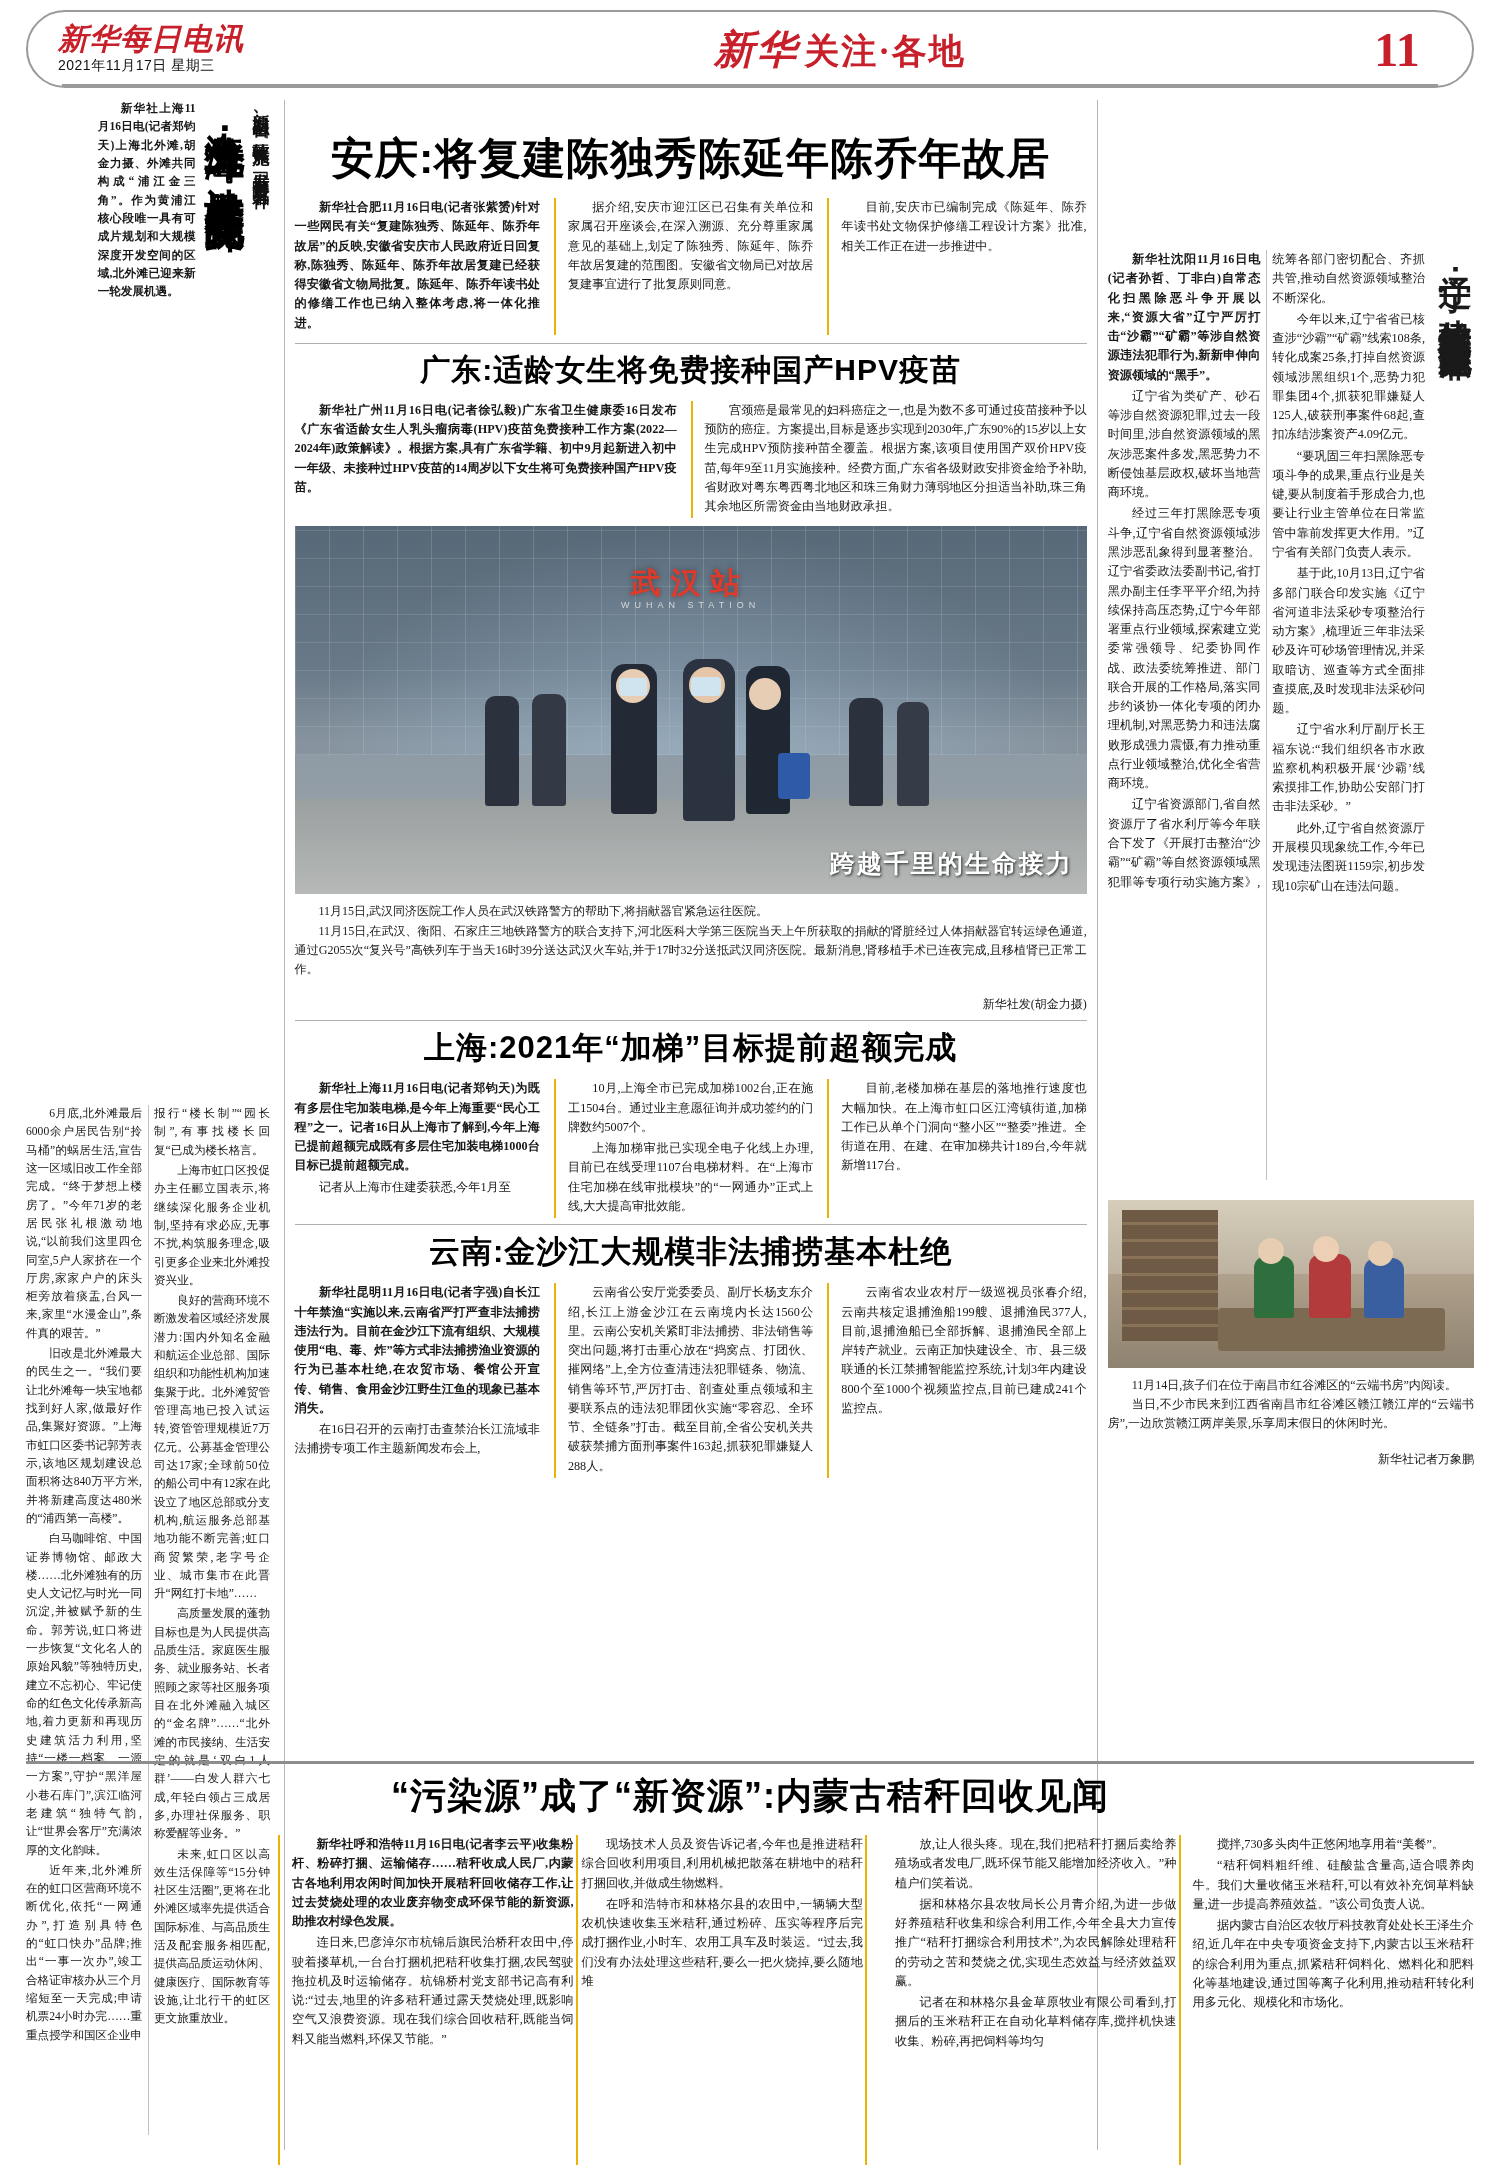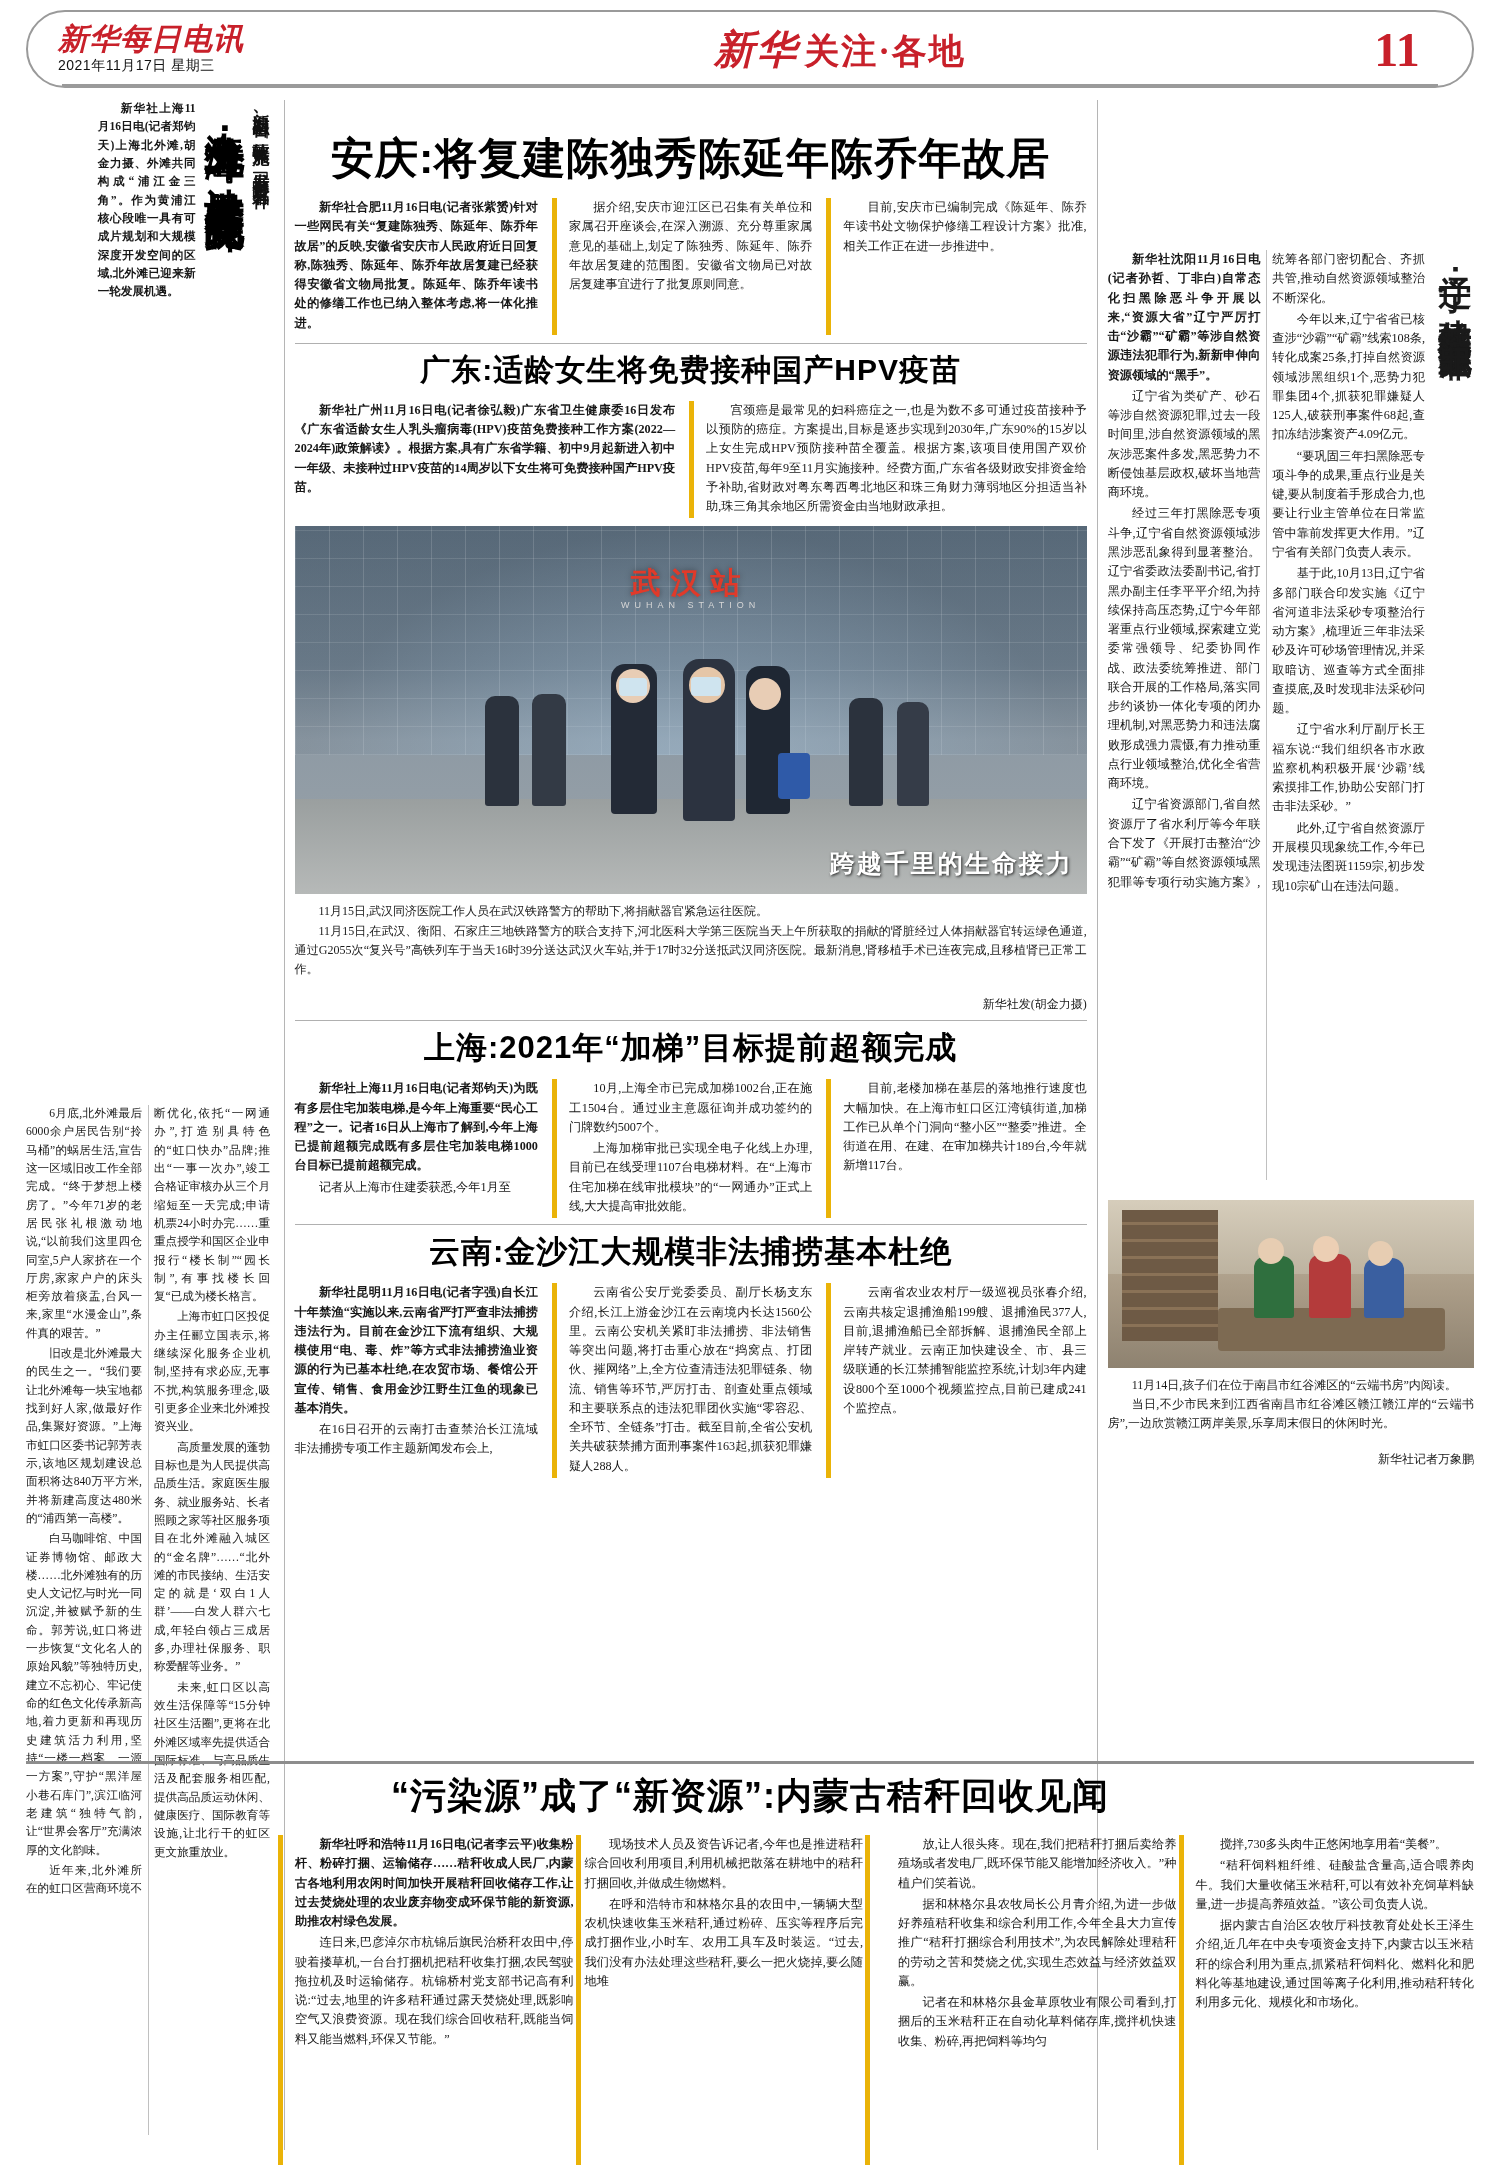--- a/index.html
+++ b/index.html
@@ -77,21 +77,21 @@
 
   h2.hl {
     font-family:"Liberation Sans","DejaVu Sans",sans-serif;
     font-weight:bold;
     text-align:center;
     margin:4px 0 10px 0;
     letter-spacing:1px;
     color:#000;
   }
 
-  .vrule { border-left:5px solid #eab308;font-family:Liberation Serif, serif; }
+  .vrule { border-left:2px solid #eab308;font-family:Liberation Serif, serif; }
   .hr-thin { border-top:1px solid #b0b0b0; margin:6px 0; }
   .hr-thick { border-top:3px solid #8d8d8d; margin:8px 0; }
   .vert {
     writing-mode:vertical-rl;
     text-orientation:upright;
     font-family:"Liberation Sans","DejaVu Sans",sans-serif;
   }
   .v-sub {
     font-size:17px; font-weight:bold;
     letter-spacing:2px; line-height:1.5;
@@ -172,20 +172,21 @@
             <p class="dateline">新华社上海11月16日电(记者郑钧天)上海北外滩,胡金力摄、外滩共同构成“浦江金三角”。作为黄浦江核心段唯一具有可成片规划和大规模深度开发空间的区域,北外滩已迎来新一轮发展机遇。</p>
           </div>
         </div>
       </div>
       <div class="body-col" style="width:244px; position:absolute; top:1005px; left:0; font-size:11.6px; column-count:2; column-gap:12px; column-rule:1px solid #c0c0c0; height:1030px;">
         <p>6月底,北外滩最后6000余户居民告别“拎马桶”的蜗居生活,宣告这一区域旧改工作全部完成。“终于梦想上楼房了。”今年71岁的老居民张礼根激动地说,“以前我们这里四仓同室,5户人家挤在一个厅房,家家户户的床头柜旁放着痰盂,台风一来,家里“水漫金山”,条件真的艰苦。”</p>
         <p>旧改是北外滩最大的民生之一。“我们要让北外滩每一块宝地都找到好人家,做最好作品,集聚好资源。”上海市虹口区委书记郭芳表示,该地区规划建设总面积将达840万平方米,并将新建高度达480米的“浦西第一高楼”。</p>
         <p>白马咖啡馆、中国证券博物馆、邮政大楼……北外滩独有的历史人文记忆与时光一同沉淀,并被赋予新的生命。郭芳说,虹口将进一步恢复“文化名人的原始风貌”等独特历史,建立不忘初心、牢记使命的红色文化传承新高地,着力更新和再现历史建筑活力利用,坚持“一楼一档案、一源一方案”,守护“黑洋屋小巷石库门”,滨江临河老建筑“独特气韵,让“世界会客厅”充满浓厚的文化韵味。</p>
         <p>近年来,北外滩所在的虹口区营商环境不断优化,依托“一网通办”,打造别具特色的“虹口快办”品牌;推出“一事一次办”,竣工合格证审核办从三个月缩短至一天完成;申请机票24小时办完……重重点授学和国区企业申报行“楼长制”“园长制”,有事找楼长回复“已成为楼长格言。</p>
         <p>上海市虹口区投促办主任郦立国表示,将继续深化服务企业机制,坚持有求必应,无事不扰,构筑服务理念,吸引更多企业来北外滩投资兴业。</p>
+        <p>良好的营商环境不断激发着区域经济发展潜力:国内外知名金融和航运企业总部、国际组织和功能性机构加速集聚于此。北外滩贸管管理高地已投入试运转,资管管理规模近7万亿元。公募基金管理公司达17家;全球前50位的船公司中有12家在此设立了地区总部或分支机构,航运服务总部基地功能不断完善;虹口商贸繁荣,老字号企业、城市集市在此晋升“网红打卡地”……</p>
         <p>高质量发展的蓬勃目标也是为人民提供高品质生活。家庭医生服务、就业服务站、长者照顾之家等社区服务项目在北外滩融入城区的“金名牌”……“北外滩的市民接纳、生活安定的就是‘双白1人群’——白发人群六七成,年轻白领占三成居多,办理社保服务、职称爱醒等业务。”</p>
         <p>未来,虹口区以高效生活保障等“15分钟社区生活圈”,更将在北外滩区域率先提供适合国际标准、与高品质生活及配套服务相匹配,提供高品质运动休闲、健康医疗、国际教育等设施,让北行干的虹区更文旅重放业。</p>
       </div>
     </div>
 
     <div style="border-left:1px solid #b5b5b5; margin:0 10px;"></div>
 
     <div style="width:800px;">
 
       <h2 class="hl" style="font-size:43px; margin-top:30px;">安庆:将复建陈独秀陈延年陈乔年故居</h2>

